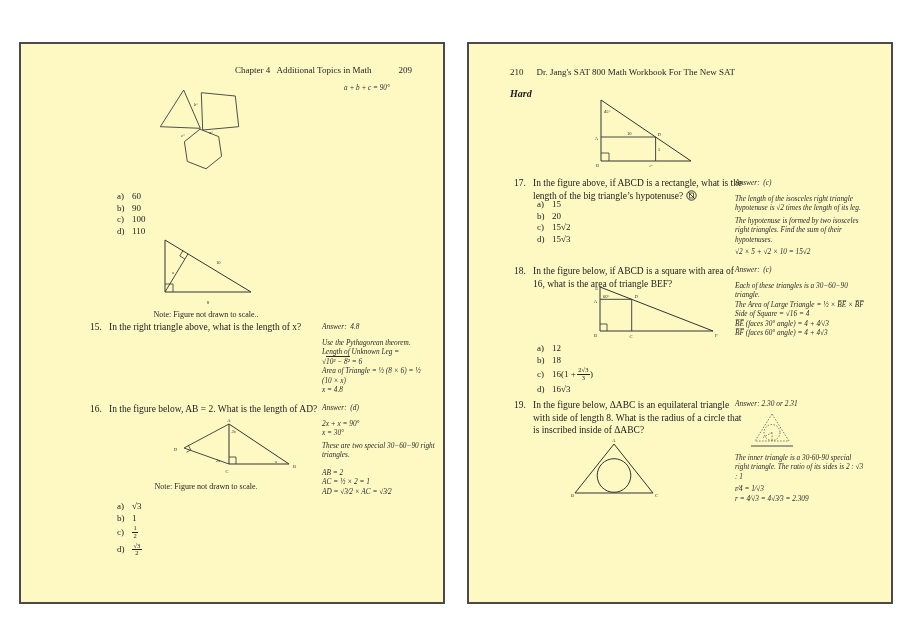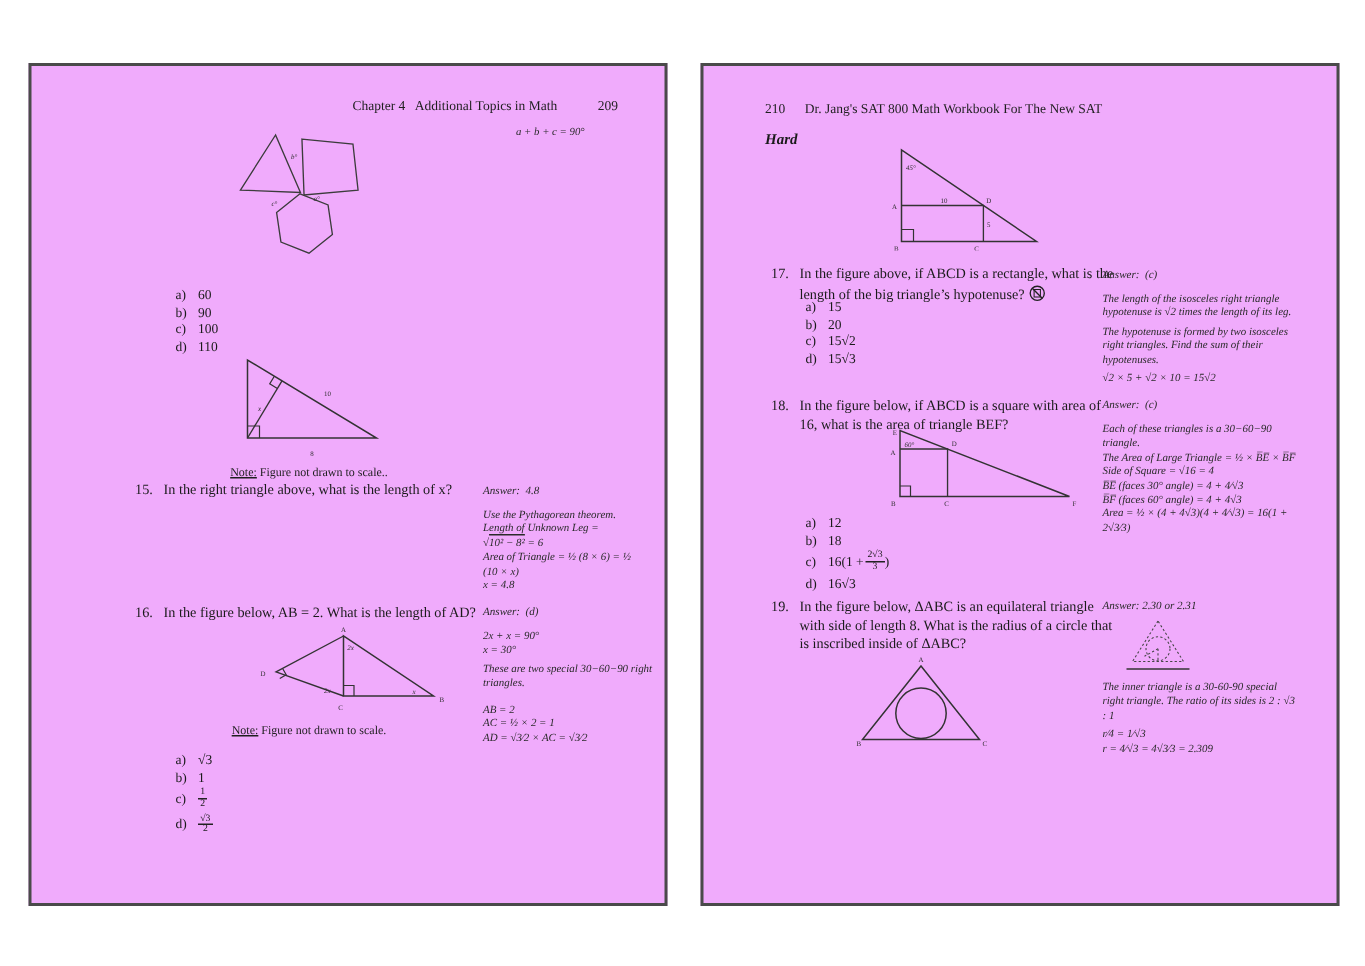--- a/index.html
+++ b/index.html
@@ -3,35 +3,35 @@
 <meta charset="utf-8">
 <style>
   html,body{margin:0;padding:0;}
   body{
     width:910px;height:644px;position:relative;background:#ffffff;
     font-family:"Liberation Serif",serif;color:#222;
     -webkit-font-smoothing:antialiased;
   }
   .page{
     position:absolute;top:42px;width:422px;height:558px;
-    background:#f0abfc;border:2px solid #4a4a4a;
+    background:#fef9c3;border:2px solid #4a4a4a;
   }
   #left-page{left:19px;}
   #right-page{left:467px;}
   .abs{position:absolute;}
   .pg-header{display:flex;font-size:9px;white-space:pre;color:#1f1f1f;}
   .q-row{display:flex;font-size:9.5px;line-height:12.5px;color:#1b1b1b;}
   .q-num{width:19px;flex-shrink:0;}
   .q-body{width:212px;}
   .ans-head{font-style:italic;font-size:7.4px;white-space:pre;color:#2a2a2a;}
   .expl{font-style:italic;font-size:7.3px;line-height:9.4px;color:#2a2a2a;}
   .expl .para{margin-bottom:3px;}
   .ovl{text-decoration:overline;}
   .note{font-size:8px;text-align:center;color:#1f1f1f;}
-  .note .nlab{text-decoration:underline;}
+  .note .nlab{}
   .opts{font-size:9px;color:#1b1b1b;}
   .opt-row{display:flex;align-items:center;margin-bottom:2.5px;line-height:9px;}
   .opt-label{width:15px;flex-shrink:0;}
   .frac{display:inline-flex;flex-direction:column;align-items:center;
         font-size:6.5px;line-height:6.8px;}
   .frac .num{border-bottom:0.8px solid #222;padding:0 1.5px;}
   .section-hard{font-size:10px;font-weight:bold;font-style:italic;color:#1a1a1a;}
   .ans-top{font-style:italic;font-size:7.2px;color:#2a2a2a;}
   svg{display:block;}
   svg text{font-family:"Liberation Serif",serif;fill:#2e2e2e;}
@@ -278,21 +278,20 @@
     </div>
   </div>
 
   <div class="abs ans-head" style="left:266px;top:221px;">Answer:  (c)</div>
   <div class="abs expl" style="left:266px;top:237px;width:132px;">
     <div>Each of these triangles is a 30−60−90 triangle.</div>
     <div>The Area of Large Triangle = ½ × B̅E̅ × B̅F̅</div>
     <div>Side of Square = √16 = 4</div>
     <div>B̅E̅ (faces 30° angle) = 4 + 4⁄√3</div>
     <div>B̅F̅ (faces 60° angle) = 4 + 4√3</div>
-    <div>Area = ½ × (4 + 4√3)(4 + 4⁄√3) = 16(1 + 2√3⁄3)</div>
   </div>
 
   <div class="abs q-row" style="left:45px;top:355px;">
     <span class="q-num">19.</span>
     <div class="q-body">
       <span>In the figure below, ΔABC is an equilateral triangle with side of length 8. What is the radius of a circle that is inscribed inside of ΔABC?</span>
     </div>
   </div>
 
   <svg class="abs" style="left:98px;top:391px;" width="95" height="68" viewBox="0 0 95 68">

